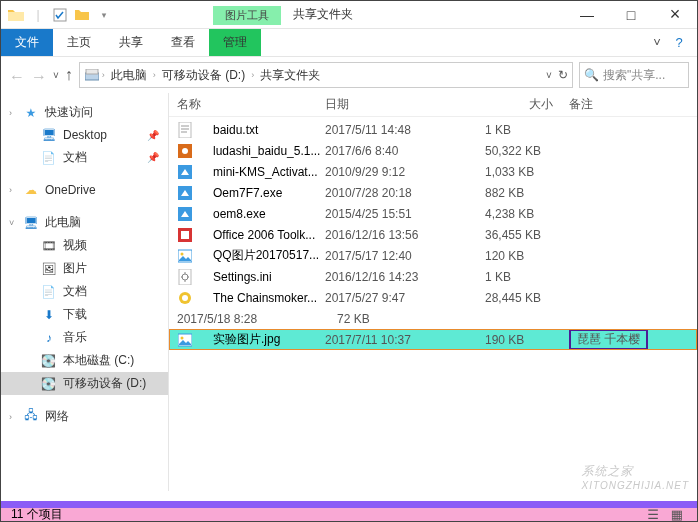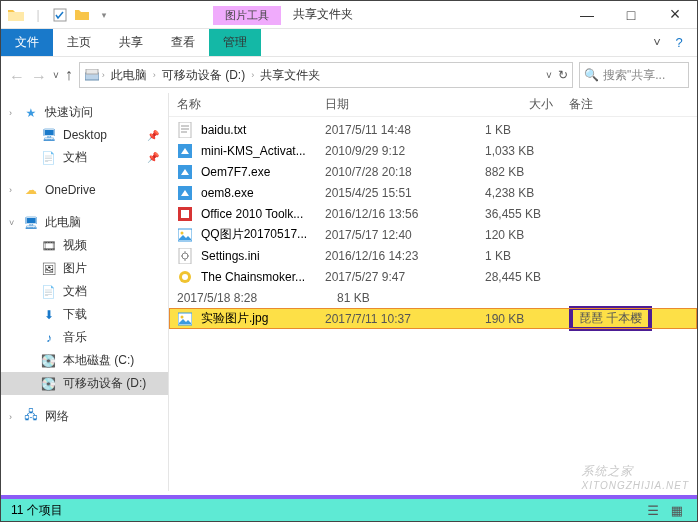--- a/index.html
+++ b/index.html
@@ -1,28 +1,28 @@
 <!DOCTYPE html>
 <html><head>
 <meta charset="utf-8">
 <style>
 * { margin: 0; padding: 0; box-sizing: border-box; font-family: "Microsoft YaHei", "Segoe UI", sans-serif; font-size: 12px; }
 body { width: 698px; height: 522px; border: 1px solid #444; background: #fff; overflow: hidden; position: relative; }
 .titlebar { height: 28px; background: #fff; display: flex; align-items: center; border-bottom: 1px solid #e5e5e5; }
 .titlebar .qat { display: flex; align-items: center; gap: 4px; padding-left: 6px; }
 .qat-icon { width: 18px; height: 18px; display: flex; align-items: center; justify-content: center; }
 .titlebar .ctx-tab { margin-left: auto; margin-right: auto; display: flex; align-items: flex-end; }
-.tool-context { background: #f0abfc; padding: 2px 12px; font-size: 11px; color: #444; }
+.tool-context { background: #86efac; padding: 2px 12px; font-size: 11px; color: #444; }
 .tool-context2 { padding: 2px 12px; font-size: 12px; color: #333; }
 .win-controls { margin-left: auto; display: flex; height: 100%; }
 .win-btn { width: 44px; display: flex; align-items: center; justify-content: center; font-size: 14px; color: #333; }
 .ribbon { height: 28px; display: flex; align-items: stretch; border-bottom: 1px solid #e5e5e5; }
 .file-tab { background: #1979ca; color: #fff; padding: 0 14px; display: flex; align-items: center; }
 .rtab { padding: 0 14px; display: flex; align-items: center; color: #333; }
-.rtab.highlight { background: #14b8a6; }
+.rtab.highlight { background: #22c55e; }
 .ribbon-right { margin-left: auto; display: flex; align-items: center; padding-right: 8px; gap: 2px; }
 .rb-icn { width: 20px; height: 20px; display: flex; align-items: center; justify-content: center; font-size: 13px; color: #555; }
 .path-row { height: 36px; display: flex; align-items: center; padding: 4px 8px; gap: 6px; }
 .nav-arrows { display: flex; align-items: center; gap: 6px; color: #bfbfbf; }
 .nav-arrows .active { color: #555; }
 .addr-bar { flex: 1; height: 26px; border: 1px solid #ccc; display: flex; align-items: center; padding: 0 4px; gap: 2px; }
 .addr-seg { padding: 0 4px; color: #333; }
 .addr-sep { color: #999; font-size: 9px; }
 .addr-right { margin-left: auto; display: flex; align-items: center; gap: 6px; color: #555; }
 .search-box { width: 110px; height: 26px; border: 1px solid #ccc; display: flex; align-items: center; padding: 0 4px; color: #888; gap: 4px; }
@@ -37,28 +37,28 @@
 .sb-gap { height: 10px; }
 .folder-ic { color: #f8c54a; }
 .content { flex: 1; display: flex; flex-direction: column; }
 .col-headers { display: flex; height: 24px; align-items: center; border-bottom: 1px solid #eee; color: #555; padding-left: 8px; }
 .ch-name { width: 148px; }
 .ch-date { width: 160px; }
 .ch-size { width: 76px; text-align: right; padding-right: 8px; }
 .ch-note { flex: 1; padding-left: 8px; }
 .rows { flex: 1; overflow: auto; padding-top: 2px; position: relative; }
 .frow { display: flex; align-items: center; height: 21px; padding-left: 8px; }
-.frow.sel { outline: 1px solid #e88b2e; outline-offset: -1px; background: #fde047; }
-.fc-name { width: 148px; display: flex; align-items: center; gap: 8px; overflow: hidden; white-space: nowrap; }
+.frow.sel { outline: 1px solid #e88b2e; outline-offset: -1px; background: #5eead4; }
+.fc-name { width: 148px; display: flex; align-items: center; gap: 20px; overflow: hidden; white-space: nowrap; }
 .fc-date { width: 160px; color: #555; }
 .fc-size { width: 76px; text-align: left; color: #555; padding-right: 8px; }
 .fc-note { flex: 1; padding-left: 8px; }
-.note-box { border: 4px solid #4c1d95; padding: 0 6px; color: #555; display: inline-block; }
+.note-box { border: 2px solid #4c1d95; padding: 0 6px; color: #555; display: inline-block; }
 .f-icn { width: 16px; height: 16px; display: inline-flex; align-items: center; justify-content: center; font-size: 11px; }
-.statusbar { position: absolute; bottom: 0; left: 0; right: 0; height: 26px; border-top: 4px solid #8b5cf6; display: flex; align-items: center; padding: 0 10px; background: #5eead4; }
+.statusbar { position: absolute; bottom: 0; left: 0; right: 0; height: 20px; border-top: 7px solid #8b5cf6; display: flex; align-items: center; padding: 0 10px; background: #f9a8d4; }
 .status-right { margin-left: auto; display: flex; gap: 4px; }
 .watermark { position: absolute; right: 8px; bottom: 30px; color: #c9c9c9; font-size: 14px; font-style: italic; letter-spacing: 1px; pointer-events: none; }
 .wm-sub { font-size: 10px; color: #c9c9c9; display: block; text-align: left; }
 svg { display: block; }
 </style>
 </head>
 <body>
 
 <div class="titlebar">
   <div class="qat">
@@ -220,20 +220,34 @@
             <span>baidu.txt</span>
           </div>
           <div class="fc-date">2017/5/11 14:48</div>
           <div class="fc-size">1 KB</div>
           <div class="fc-note"></div>
         </div>
         <div class="frow">
           <div class="fc-name">
             <span class="f-icn">
               <svg width="14" height="14" viewBox="0 0 14 14">
+                <rect width="14" height="14" fill="#d96b1a"></rect>
+                <circle cx="7" cy="7" r="3" fill="#fff"></circle>
+              </svg>
+            </span>
+            <span>ludashi_baidu_5.1...</span>
+          </div>
+          <div class="fc-date">2017/6/6 8:40</div>
+          <div class="fc-size">50,322 KB</div>
+          <div class="fc-note"></div>
+        </div>
+        <div class="frow">
+          <div class="fc-name">
+            <span class="f-icn">
+              <svg width="14" height="14" viewBox="0 0 14 14">
                 <rect width="14" height="14" fill="#3b9ae1"></rect>
                 <path d="M3 10l4-6 4 6z" fill="#fff"></path>
               </svg>
             </span>
             <span>mini-KMS_Activat...</span>
           </div>
           <div class="fc-date">2010/9/29 9:12</div>
           <div class="fc-size">1,033 KB</div>
           <div class="fc-note"></div>
         </div>
@@ -266,21 +280,21 @@
           <div class="fc-note"></div>
         </div>
         <div class="frow">
           <div class="fc-name">
             <span class="f-icn">
               <svg width="14" height="14" viewBox="0 0 14 14">
                 <rect width="14" height="14" fill="#d73434"></rect>
                 <rect x="3" y="3" width="8" height="8" fill="#fff"></rect>
               </svg>
             </span>
-            <span>Office 2010 Toolk...</span>
+            <span>Office 2006 Toolk...</span>
           </div>
           <div class="fc-date">2016/12/16 13:56</div>
           <div class="fc-size">36,455 KB</div>
           <div class="fc-note"></div>
         </div>
         <div class="frow">
           <div class="fc-name">
             <span class="f-icn">
               <svg width="14" height="14" viewBox="0 0 14 14">
                 <rect x="0" y="1" width="14" height="12" fill="#fff" stroke="#3b9ae1"></rect>
@@ -318,21 +332,21 @@
               </svg>
             </span>
             <span>The Chainsmoker...</span>
           </div>
           <div class="fc-date">2017/5/27 9:47</div>
           <div class="fc-size">28,445 KB</div>
           <div class="fc-note"></div>
         </div>
         <div class="frow">
           <div class="fc-date">2017/5/18 8:28</div>
-          <div class="fc-size">81 KB</div>
+          <div class="fc-size">72 KB</div>
           <div class="fc-note"></div>
         </div>
         <div class="frow sel">
           <div class="fc-name">
             <span class="f-icn">
               <svg width="14" height="14" viewBox="0 0 14 14">
                 <rect x="0" y="1" width="14" height="12" fill="#fff" stroke="#3b9ae1"></rect>
                 <circle cx="4" cy="5" r="1.5" fill="#f0c330"></circle>
                 <path d="M1 11l4-4 3 3 2-2 3 3v1H1z" fill="#3b9ae1"></path>
               </svg>

